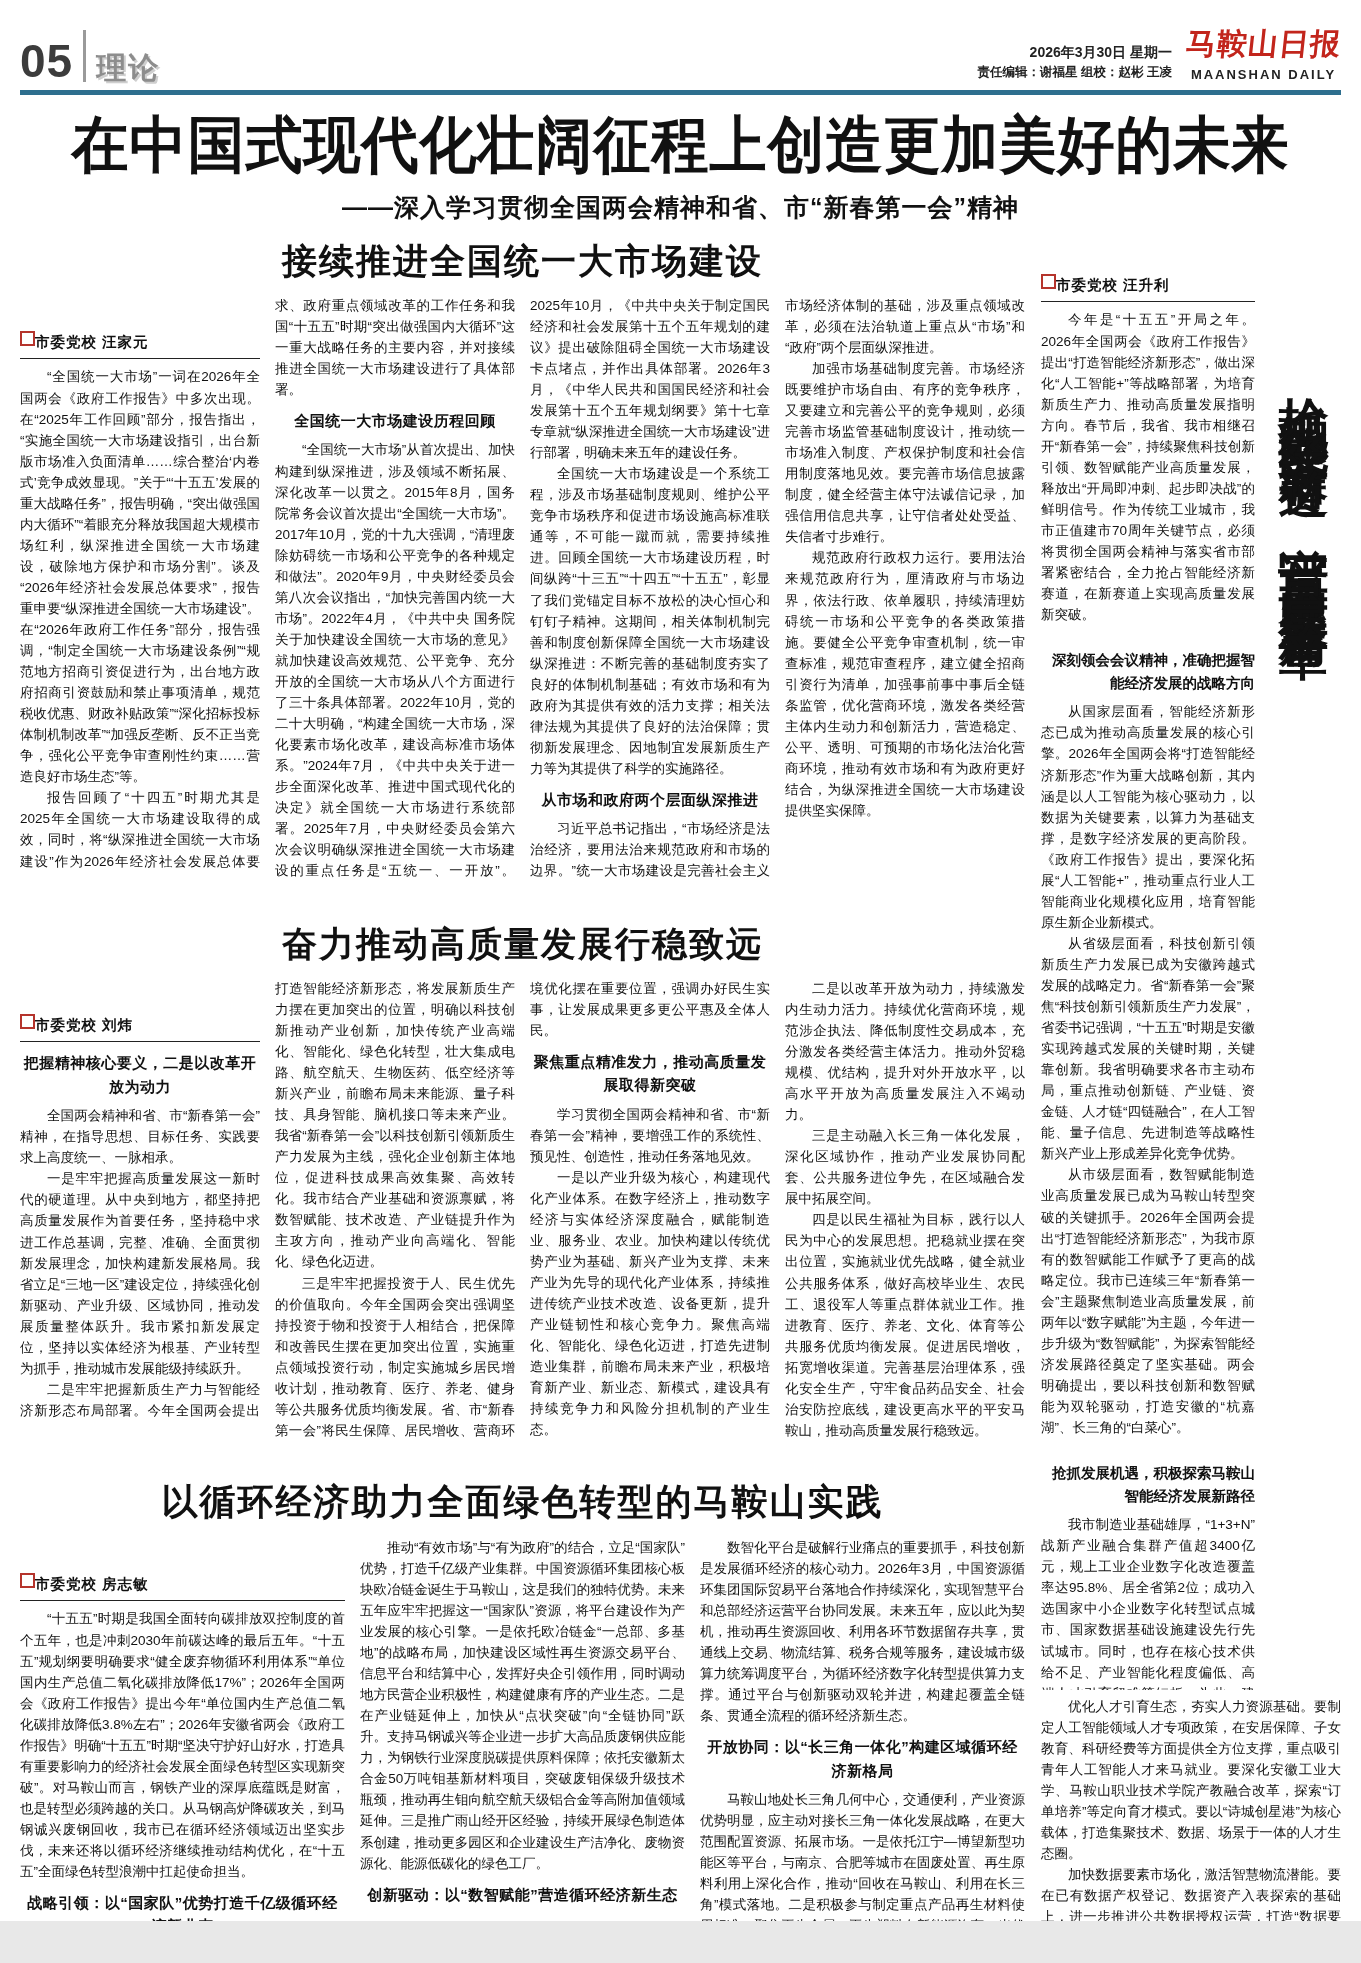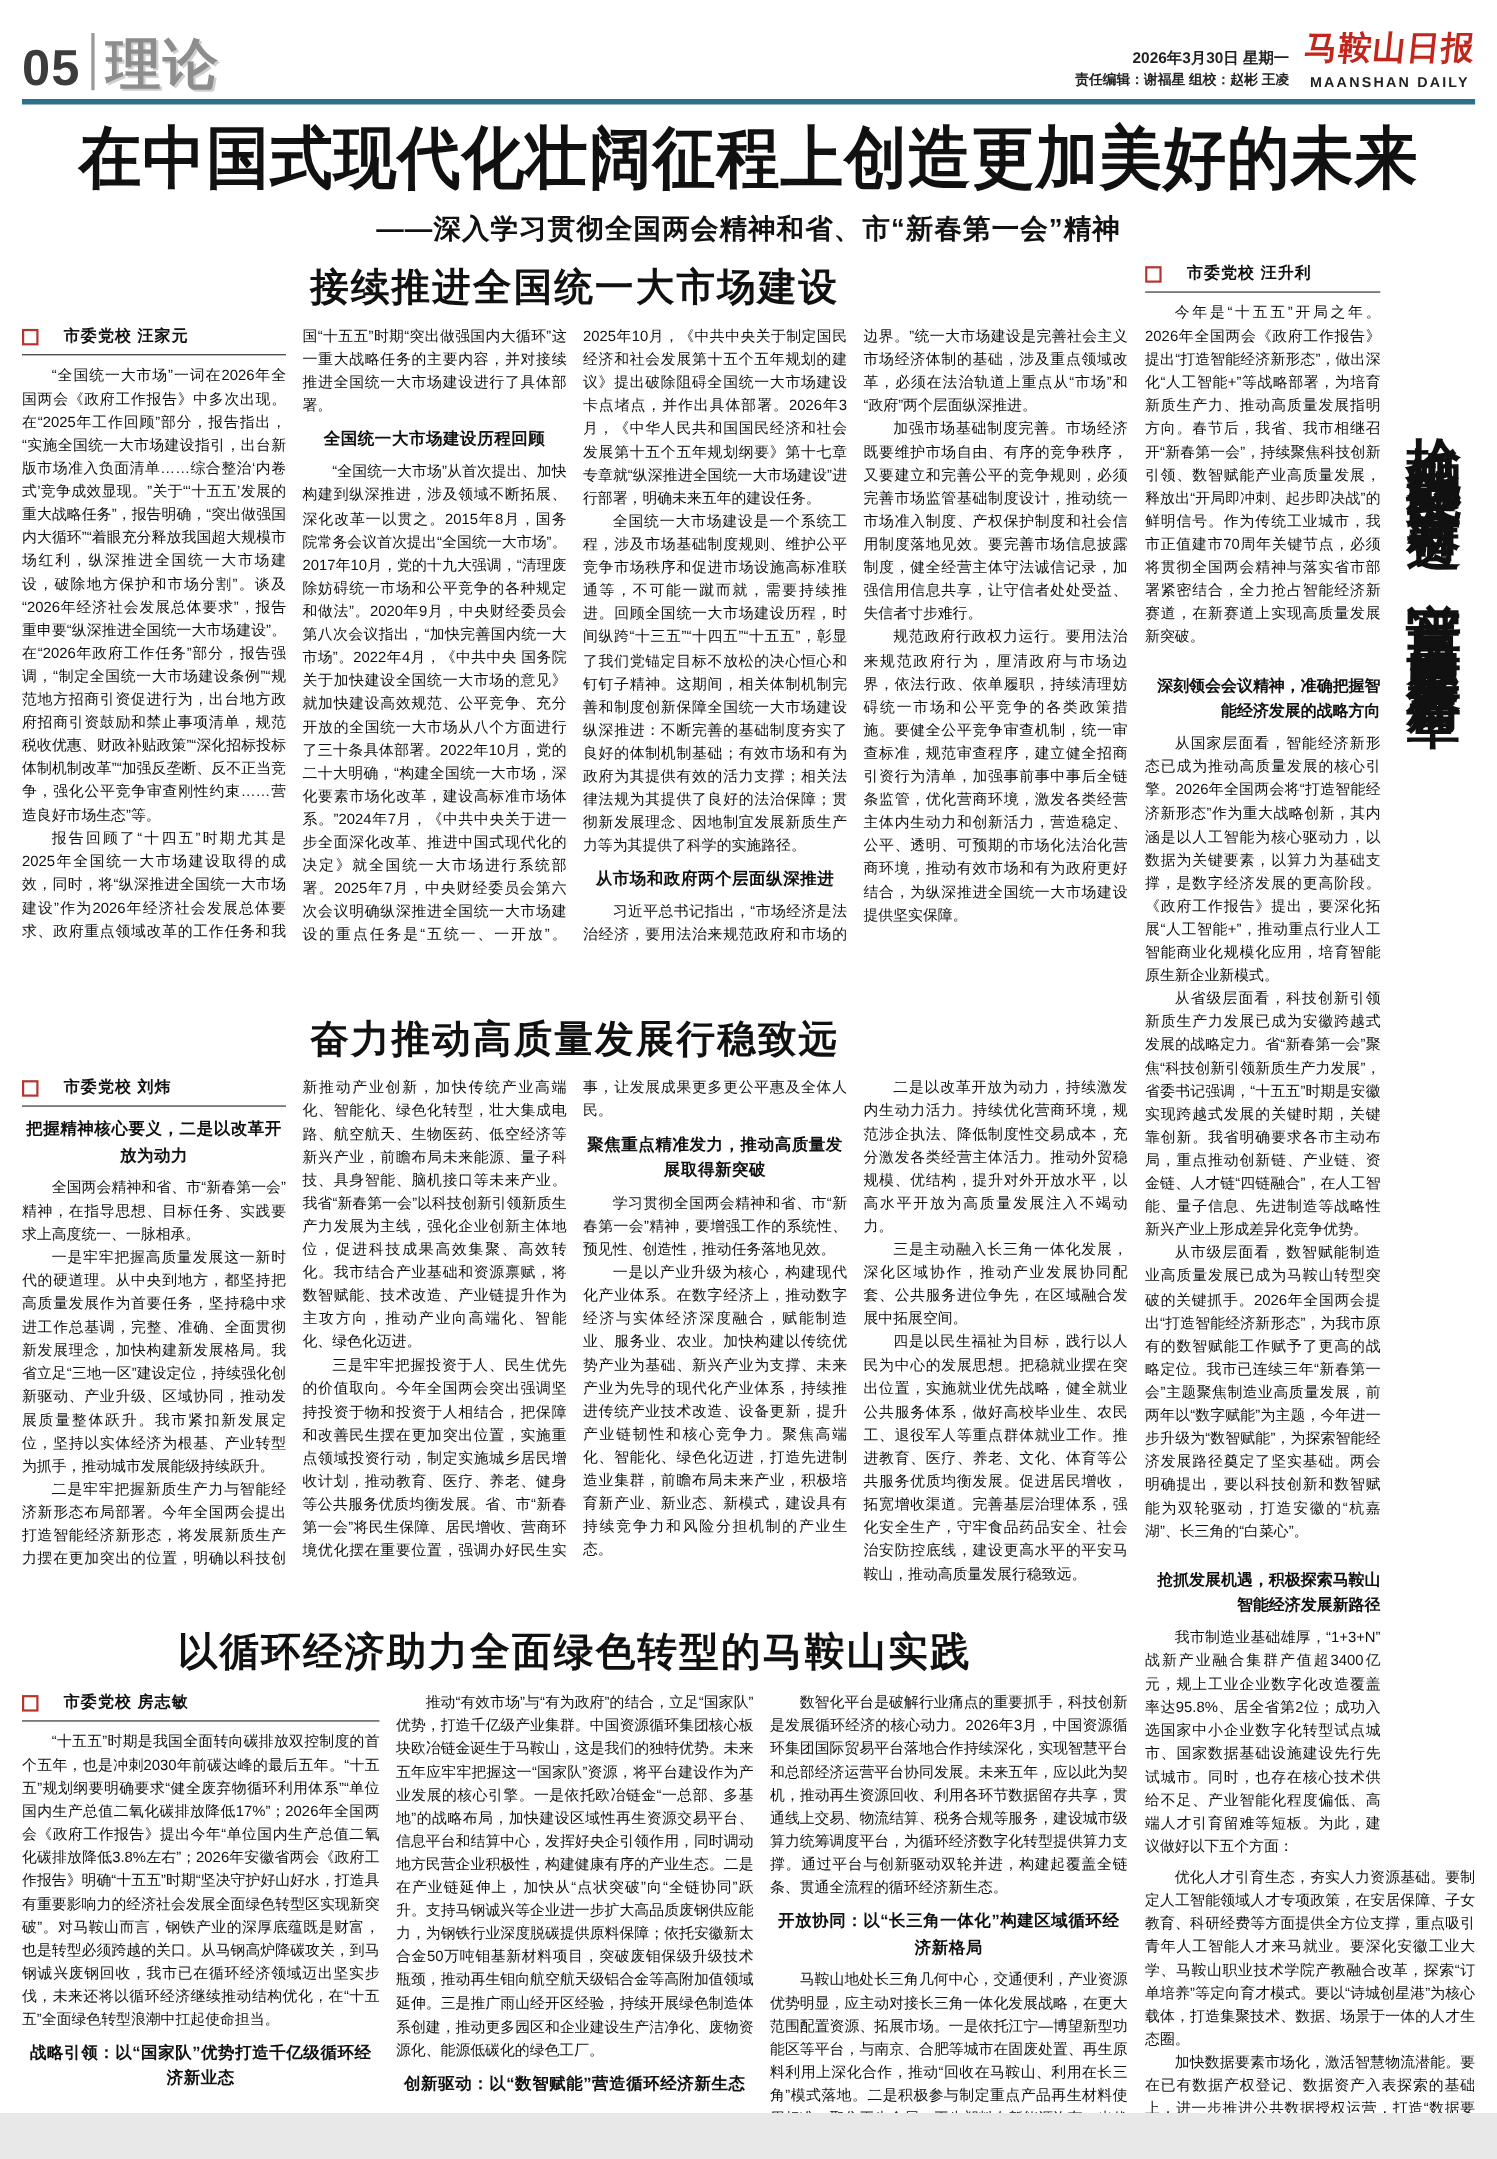--- a/index.html
+++ b/index.html
@@ -4,21 +4,21 @@
 <style>
   html,body{margin:0;padding:0;background:#e8e8e8;}
   .sheet{position:relative;width:1361px;height:1921px;background:#ffffff;margin:0 auto;
          font-family:"Liberation Sans","DejaVu Sans",sans-serif;color:#111;overflow:hidden;
          box-sizing:border-box;padding:18px 20px 14px 20px;}
   
   .hdr{display:flex;align-items:flex-end;justify-content:space-between;height:64px;}
   .hdr-left{display:flex;align-items:flex-end;gap:10px;}
   .pagenum{font-size:46px;font-weight:900;color:#3c3c3c;line-height:.9;letter-spacing:1px;}
   .hdr-sep{width:3px;height:52px;background:#9a9a9a;}
-  .section-word{font-size:50px;font-weight:900;color:#8d8d8d;line-height:.95;
+  .section-word{font-size:30px;font-weight:900;color:#8d8d8d;line-height:.95;
                 text-shadow:2px 2px 0 #cfcfcf;letter-spacing:2px;}
   .hdr-right{display:flex;align-items:flex-end;gap:14px;}
   .hdr-meta{text-align:right;line-height:1.5;}
   .hdr-date{font-size:14px;font-weight:700;color:#222;}
   .hdr-eds{font-size:12.5px;font-weight:700;color:#222;}
   .masthead{text-align:center;}
   .masthead-cn{font-size:30px;font-weight:900;color:#c2251c;
                font-family:"DejaVu Serif","Liberation Serif",serif;
                transform:skewX(-6deg);letter-spacing:1px;white-space:nowrap;}
   .masthead-en{font-size:13px;font-weight:700;color:#222;letter-spacing:2px;margin-top:2px;}
@@ -37,22 +37,22 @@
   .t-sans{font-size:35px;}
   .t-serif{font-family:"DejaVu Serif","Liberation Serif",serif;font-size:36px;margin-top:32px;}
   .art-body{margin-top:10px;column-gap:15px;font-size:13.5px;line-height:1.56;
             text-align:justify;overflow:hidden;}
   .cols4{column-count:4;}
   .cols3{column-count:3;}
   .art-body p.para{margin:0;text-indent:2em;}
   .art-body .subhead{font-weight:900;text-align:center;text-indent:0;
                      margin:9px 0 7px 0;font-size:15px;letter-spacing:.5px;
                      break-inside:avoid;}
-  .byline{display:flex;align-items:center;gap:23px;padding-bottom:5px;margin-bottom:7px;
-          border-bottom:1.5px solid #222;break-inside:avoid;}
+  .byline{display:flex;align-items:flex-start;gap:0;padding-bottom:5px;margin-bottom:7px;
+          border-bottom:1.5px solid #222;break-inside:avoid;margin-top:36px;}
   .byline .sq{width:11px;height:11px;border:2px solid #b5342c;flex:0 0 auto;}
   .byline .who{font-size:14.5px;font-weight:700;letter-spacing:1px;}
   .art{margin-bottom:14px;}
   
   #body-a0{height:612px;}
   #body-a1{height:468px;}
   #body-a2{height:414px;}
   
   .right-top{display:flex;gap:12px;}
   .right-text{width:214px;height:1452px;overflow:hidden;font-size:13.5px;line-height:1.56;

